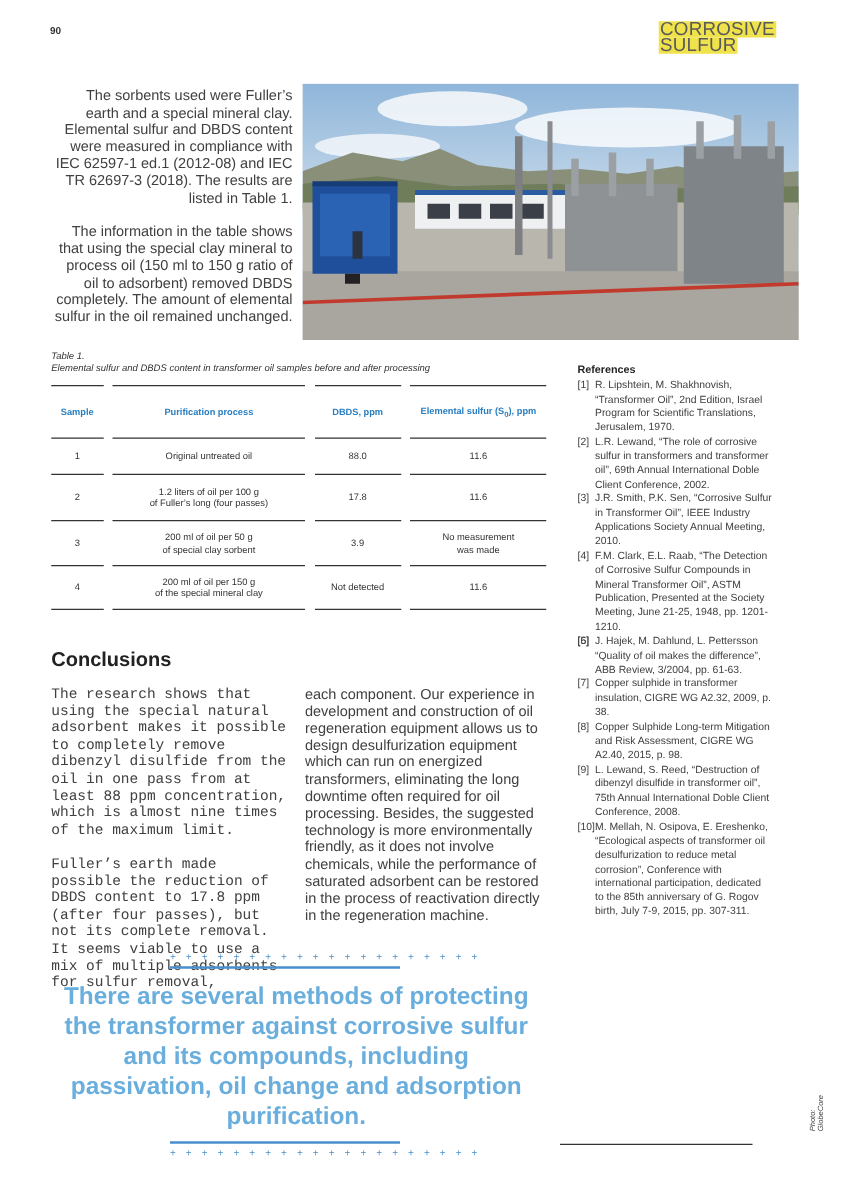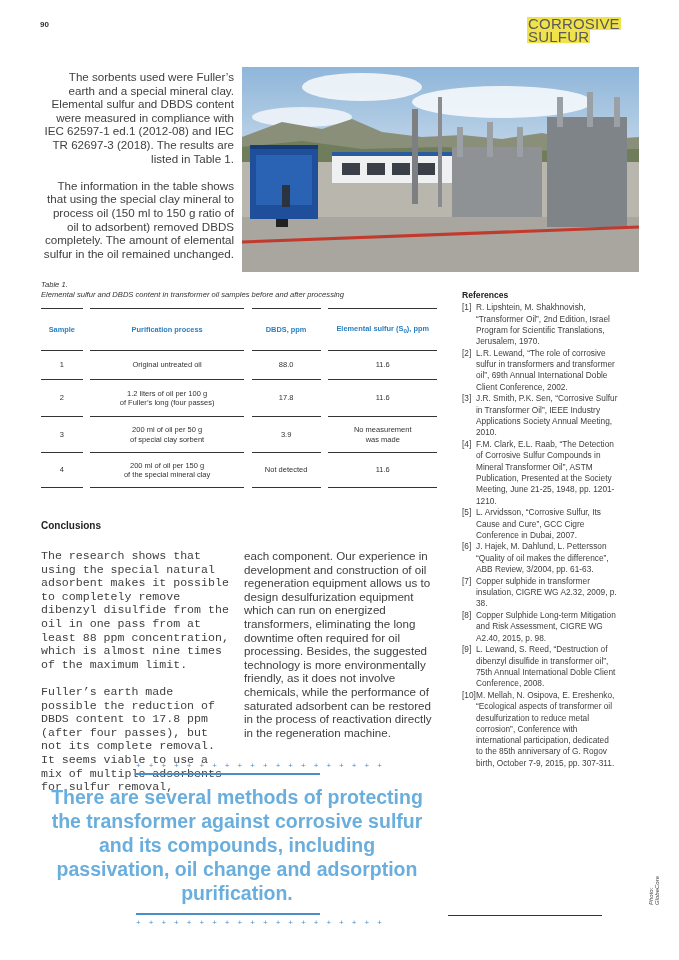--- a/index.html
+++ b/index.html
@@ -20,21 +20,21 @@
     .data-table { position: absolute; left: 41px; top: 308px; width: 396px; border-collapse: collapse; font-size: 7.5px; color: #333; }
     .data-table th { color: #2a7fc1; font-weight: bold; font-size: 7.4px; height: 42px; text-align: center; vertical-align: middle; border-top: 1px solid #333; border-bottom: 1px solid #333; }
     .data-table td { text-align: center; vertical-align: middle; border-bottom: 1px solid #333; line-height: 9.5px; }
     .data-table tr.r1 td { height: 29px; }
     .data-table tr.r2 td { height: 37px; }
     .data-table tr.r3 td { height: 36px; }
     .data-table tr.r4 td { height: 35px; }
     .data-table .gap { width: 8px; border: none; }
     .data-table .gap-td { border-bottom: none; }
 
-    .heading { position: absolute; left: 41px; top: 520px; font-size: 10px; font-weight: bold; color: #222; }
+    .heading { position: absolute; left: 41px; top: 520px; font-size: 16px; font-weight: bold; color: #222; }
     .col1 { position: absolute; left: 41px; top: 549px; width: 190px; font-size: 11.6px; line-height: 13.6px; color: #404040; font-family: Liberation Mono, monospace; }
     .col1 p { margin-bottom: 13.6px; }
     .col2 { position: absolute; left: 244px; top: 549px; width: 194px; font-size: 11.6px; line-height: 13.6px; color: #404040; }
 
     .quote-border { position: absolute; left: 136px; width: 184px; height: 12px; }
     .quote-border .plus { position: absolute; top: 0; left: 0; width: 184px; font-size: 8px; color: #4a8fcc; letter-spacing: 2.9px; white-space: nowrap; line-height: 8px; }
     .quote-border .bar { position: absolute; left: 0; width: 184px; height: 2px; background: #4a8fcc; }
     .quote-top { top: 762px; }
     .quote-top .bar { top: 11px; }
     .quote-bottom { top: 912px; }
@@ -179,23 +179,23 @@
   <div class="plus">+ + + + + + + + + + + + + + + + + + + +</div>
 </div>
 
 <div class="references">
   <h3>References</h3>
   <ol>
     <li><span class="num">[1]</span><span>R. Lipshtein, M. Shakhnovish, “Transformer Oil”, 2nd Edition, Israel Program for Scientific Translations, Jerusalem, 1970.</span></li>
     <li><span class="num">[2]</span><span>L.R. Lewand, “The role of corrosive sulfur in transformers and transformer oil”, 69th Annual International Doble Client Conference, 2002.</span></li>
     <li><span class="num">[3]</span><span>J.R. Smith, P.K. Sen, “Corrosive Sulfur in Transformer Oil”, IEEE Industry Applications Society Annual Meeting, 2010.</span></li>
     <li><span class="num">[4]</span><span>F.M. Clark, E.L. Raab, “The Detection of Corrosive Sulfur Compounds in Mineral Transformer Oil”, ASTM Publication, Presented at the Society Meeting, June 21-25, 1948, pp. 1201-1210.</span></li>
-    <li><span class="num">[5]</span><span>L. Arvidsson, “Corrosive Sulfur, Its Cause and Cure”, GCC Cigre Conference in Dubai, 2007.</span></li>
+    <li><span class="num">[5]</span></li>
     <li><span class="num">[6]</span><span>J. Hajek, M. Dahlund, L. Pettersson “Quality of oil makes the difference”, ABB Review, 3/2004, pp. 61-63.</span></li>
     <li><span class="num">[7]</span><span>Copper sulphide in transformer insulation, CIGRE WG A2.32, 2009, p. 38.</span></li>
     <li><span class="num">[8]</span><span>Copper Sulphide Long-term Mitigation and Risk Assessment, CIGRE WG A2.40, 2015, p. 98.</span></li>
     <li><span class="num">[9]</span><span>L. Lewand, S. Reed, “Destruction of dibenzyl disulfide in transformer oil”, 75th Annual International Doble Client Conference, 2008.</span></li>
-    <li><span class="num">[10]</span><span>M. Mellah, N. Osipova, E. Ereshenko, “Ecological aspects of transformer oil desulfurization to reduce metal corrosion”, Conference with international participation, dedicated to the 85th anniversary of G. Rogov birth, October 7-9, 2015, pp. 307-311.</span></li>
+    <li><span class="num">[10]</span><span>M. Mellah, N. Osipova, E. Ereshenko, “Ecological aspects of transformer oil desulfurization to reduce metal corrosion”, Conference with international participation, dedicated to the 85th anniversary of G. Rogov birth, July 7-9, 2015, pp. 307-311.</span></li>
   </ol>
 </div>
 <div class="ref-end-rule"></div>
 
 <div class="photo-credit">Photo: GlobeCore</div>
 
 </body></html>

